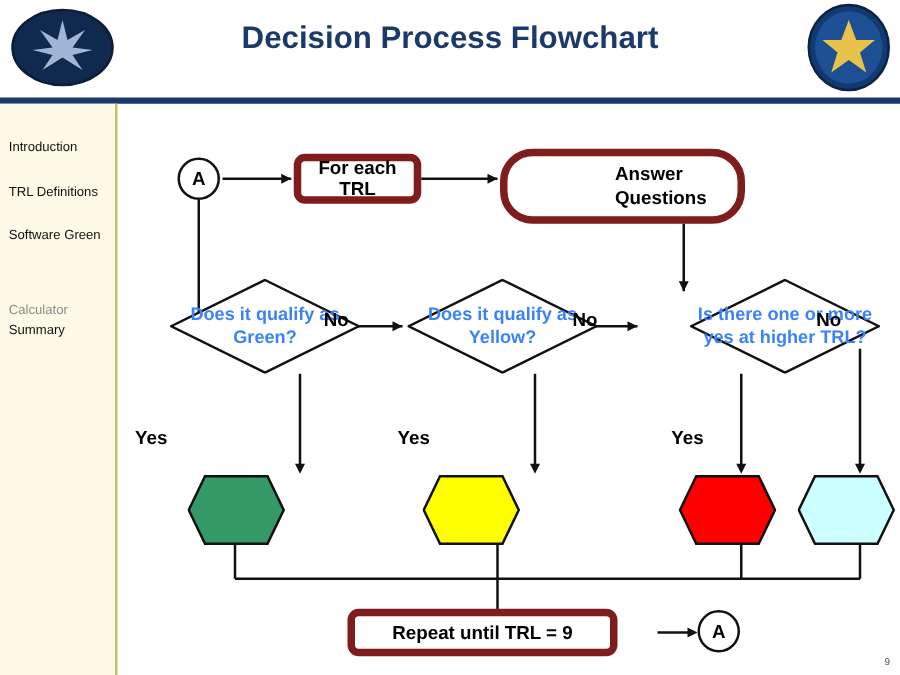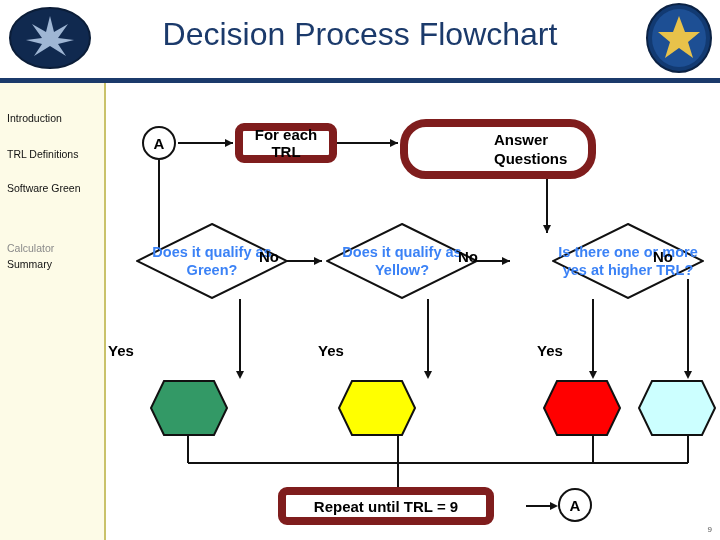--- a/index.html
+++ b/index.html
@@ -31,22 +31,22 @@
     position: absolute;
     left: 0; top: 78px;
     width: 720px; height: 5px;
     background: #1b3a6b;
   }
   .page-title {
     position: absolute;
     left: 100px; top: 16px;
     width: 520px;
     text-align: center;
-    font-size: 32px;
-    font-weight: normal;
+    font-size: 25px;
+    font-weight: bold;
     color: #1b3a6b;
     letter-spacing: 0px;
   }
 
   
   .logo-left {
     position: absolute;
     left: 8px; top: 6px;
     width: 84px; height: 64px;
   }
@@ -56,21 +56,20 @@
     width: 70px; height: 72px;
   }
 
   
   .sidebar {
     position: absolute;
     left: 0; top: 83px;
     width: 92px; height: 457px;
     background: #fdfbe7;
     border-right: 2px solid #c9c26a;
-    padding-left: 12px;
   }
   .side-item {
     position: absolute;
     left: 7px;
     width: 80px;
     font-size: 10.5px;
     line-height: 13px;
     color: #111111;
   }
   .side-item.muted { color: #8a8a8a; }
@@ -93,21 +92,21 @@
     display: flex;
     align-items: center;
     justify-content: center;
     text-align: center;
     color: #000000;
     font-weight: bold;
   }
 
   
   .rrect {
-    border: 8px solid #7f1d1d;
+    border: 6px solid #7f1d1d;
     border-radius: 9px;
     background: #ffffff;
   }
 
   
   .circle {
     border: 2px solid #111111;
     border-radius: 50%;
     background: #ffffff;
     font-size: 15px;

